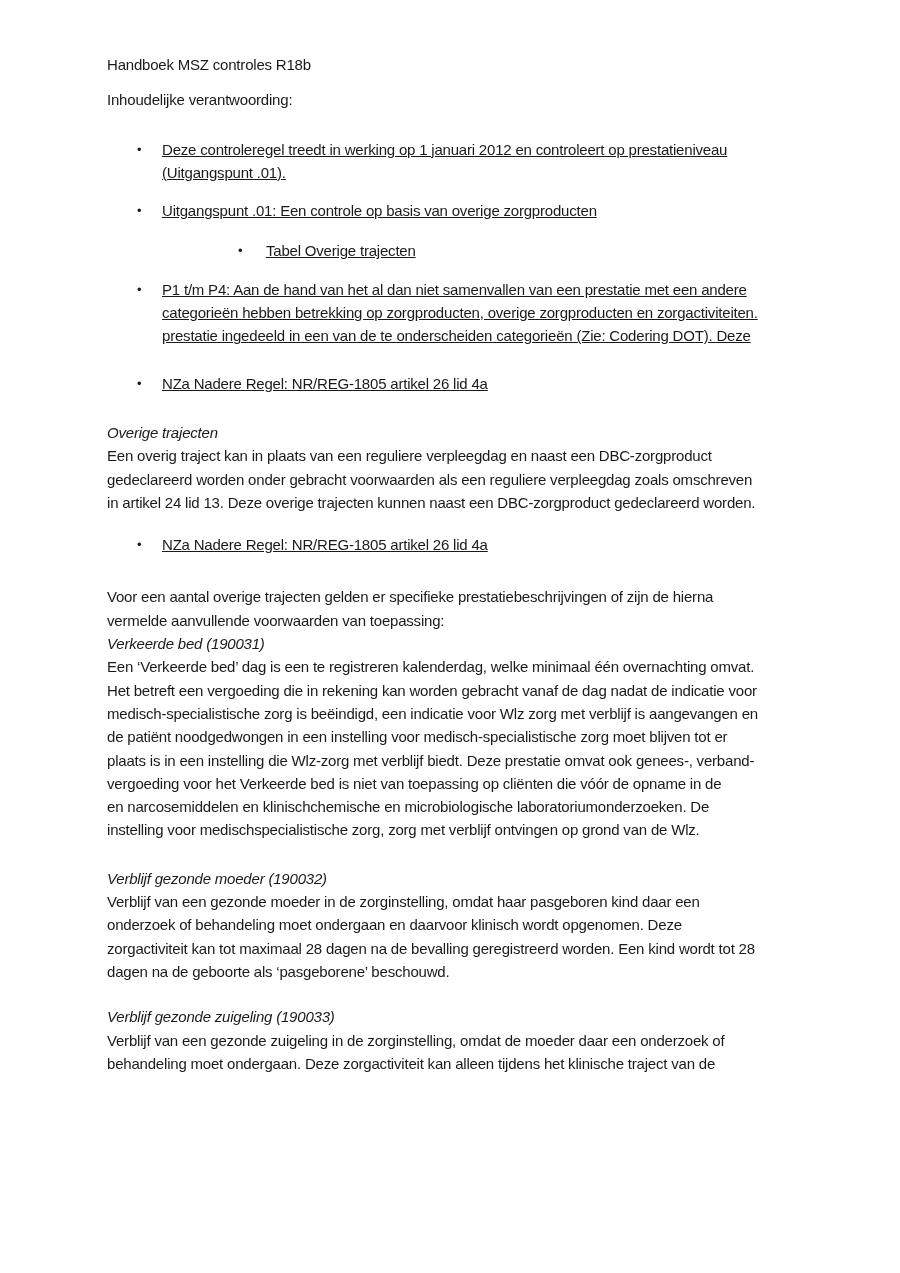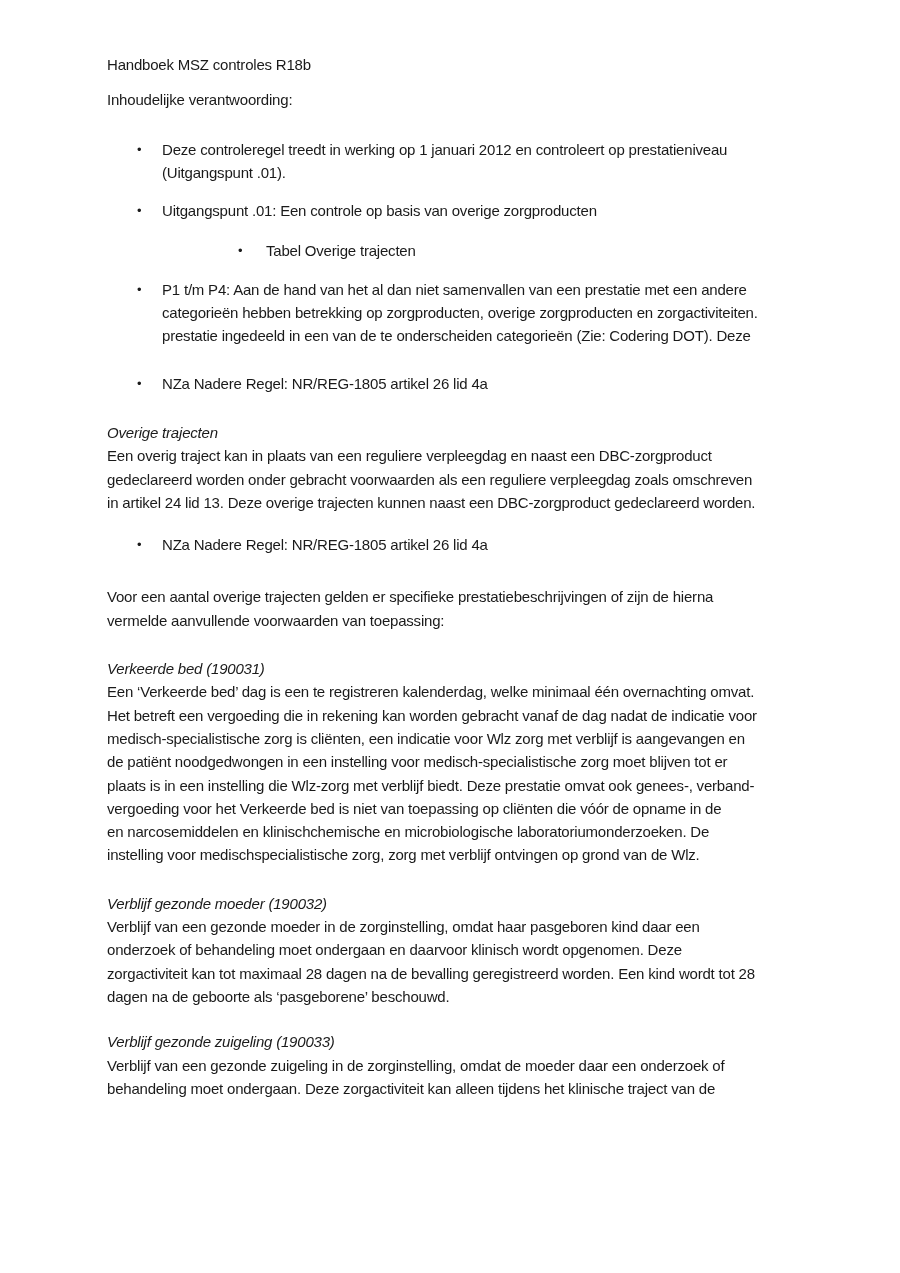--- a/index.html
+++ b/index.html
@@ -33,31 +33,31 @@
     display: flex;
     padding-left: 30px;
   }
   .bullet .dot {
     width: 25px;
     flex: 0 0 25px;
     font-size: 13px;
   }
   .bullet.lvl2 { padding-left: 131px; }
   .bullet.lvl2 .dot { width: 28px; flex: 0 0 28px; }
-  .bullet .btxt { flex: 1 1 auto; }
+  .bullet .btxt { flex: 1 1 auto; text-decoration: underline; }
 
   .mt-b1 { margin-top: 26px; }
   .mt-b2 { margin-top: 15px; }
   .mt-sub { margin-top: 17px; }
   .mt-b3 { margin-top: 15px; }
   .mt-b4 { margin-top: 24px; }
   .mt-h1 { margin-top: 26px; }
   .mt-nza2 { margin-top: 19px; }
   .mt-p2 { margin-top: 29px; }
-  .mt-h2 { margin-top: 25px; }
+  .mt-h2 { }
   .mt-h3 { margin-top: 25px; }
   .mt-h4 { margin-top: 22px; }
 
   .sec-heading {
     font-style: italic;
   }
 
   .footer {
     position: absolute;
     top: 1195px;
@@ -133,21 +133,21 @@
 
   <div class="mt-p2">
     <div class="line">Voor een aantal overige trajecten gelden er specifieke prestatiebeschrijvingen of zijn de hierna</div>
     <div class="line">vermelde aanvullende voorwaarden van toepassing:</div>
   </div>
 
   <div class="sec-heading line mt-h2">Verkeerde bed (190031)</div>
   <div>
     <div class="line">Een ‘Verkeerde bed’ dag is een te registreren kalenderdag, welke minimaal één overnachting omvat.</div>
     <div class="line">Het betreft een vergoeding die in rekening kan worden gebracht vanaf de dag nadat de indicatie voor</div>
-    <div class="line">medisch-specialistische zorg is cliënten, een indicatie voor Wlz zorg met verblijf is aangevangen en</div>
+    <div class="line">medisch-specialistische zorg is beëindigd, een indicatie voor Wlz zorg met verblijf is aangevangen en</div>
     <div class="line">de patiënt noodgedwongen in een instelling voor medisch-specialistische zorg moet blijven tot er</div>
     <div class="line">plaats is in een instelling die Wlz-zorg met verblijf biedt. Deze prestatie omvat ook genees-, verband-</div>
     <div class="line">vergoeding voor het Verkeerde bed is niet van toepassing op cliënten die vóór de opname in de</div>
     <div class="line">en narcosemiddelen en klinischchemische en microbiologische laboratoriumonderzoeken. De</div>
     <div class="line">instelling voor medischspecialistische zorg, zorg met verblijf ontvingen op grond van de Wlz.</div>
   </div>
 
   <div class="sec-heading line mt-h3">Verblijf gezonde moeder (190032)</div>
   <div>
     <div class="line">Verblijf van een gezonde moeder in de zorginstelling, omdat haar pasgeboren kind daar een</div>

